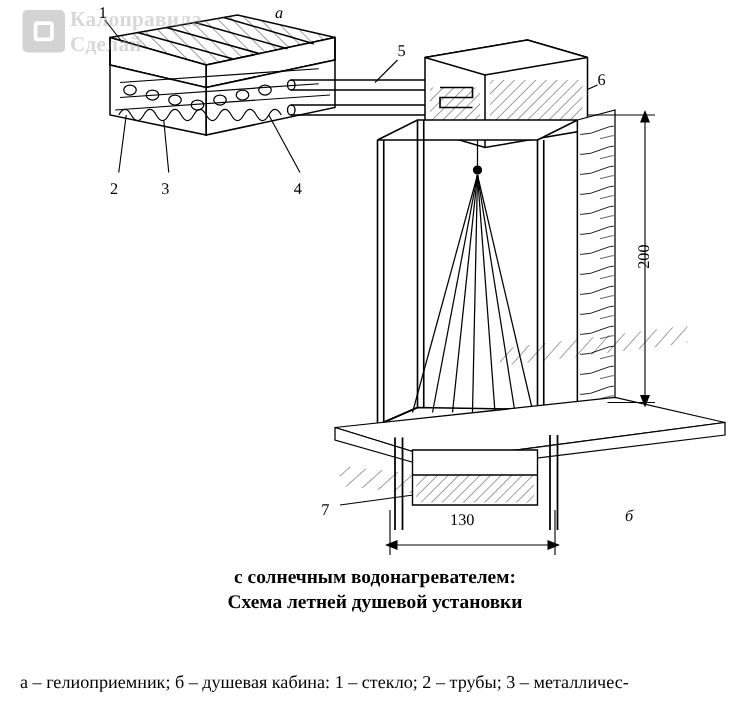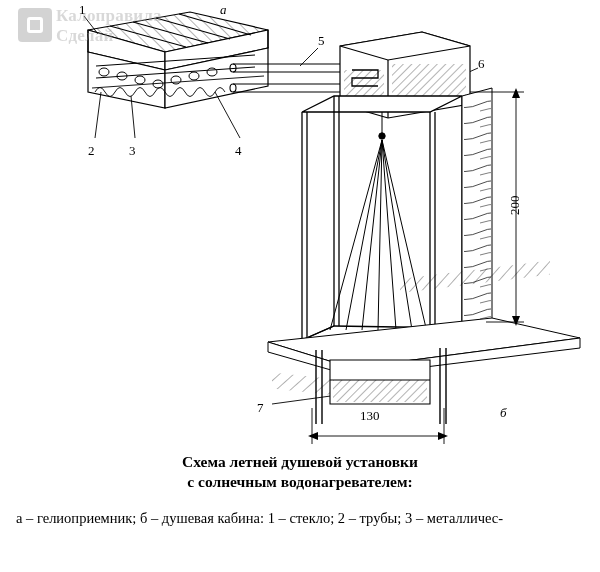--- a/index.html
+++ b/index.html
@@ -96,20 +96,21 @@
     top: 508px;
     width: 568px;
     font-family: "Liberation Serif", serif;
     font-size: 14.5px;
     line-height: 21px;
     text-align: justify;
   }
   .legend-line {
     display: block;
     white-space: nowrap;
+    margin-top: 28px;
   }
 </style>
 </head>
 <body>
 
 <div id="page">
 
   <div id="figure">
     <svg width="600" height="450" viewBox="0 0 600 450">
       <defs>
@@ -281,21 +282,21 @@
     <span class="label" style="left:235px; top:143px;">4</span>
     <span class="label" style="left:318px; top:33px;">5</span>
     <span class="label" style="left:478px; top:56px;">6</span>
     <span class="label" style="left:257px; top:400px;">7</span>
     <span class="label ital" style="left:500px; top:405px;">б</span>
     <span class="label vert" style="left:507px; top:215px;">200</span>
     <span class="label" style="left:360px; top:408px;">130</span>
   </div>
 
   <div id="caption">
+    <div>с солнечным водонагревателем:</div>
     <div>Схема летней душевой установки</div>
-    <div>с солнечным водонагревателем:</div>
   </div>
 
   <div id="legend">
     <span class="legend-line">а – гелиоприемник; б – душевая кабина: 1 – стекло; 2 – трубы; 3 – металличес-</span>
   </div>
 
 </div>
 
 </body></html>

